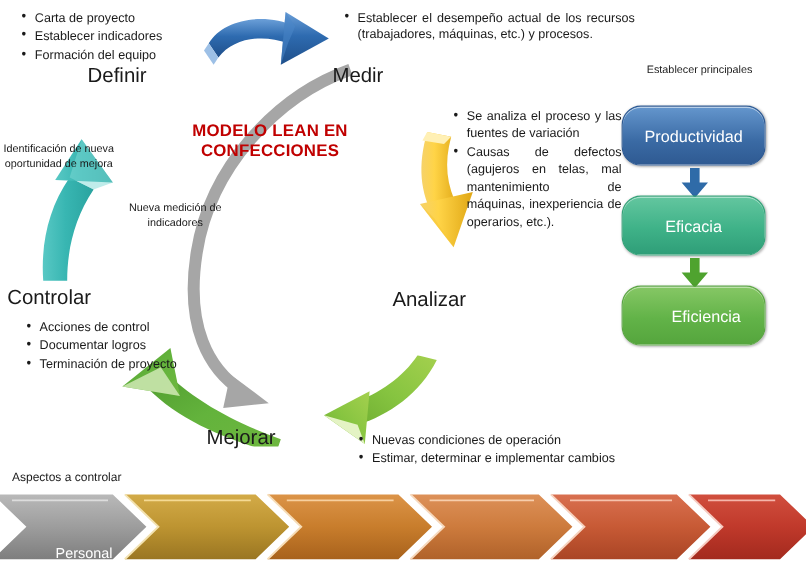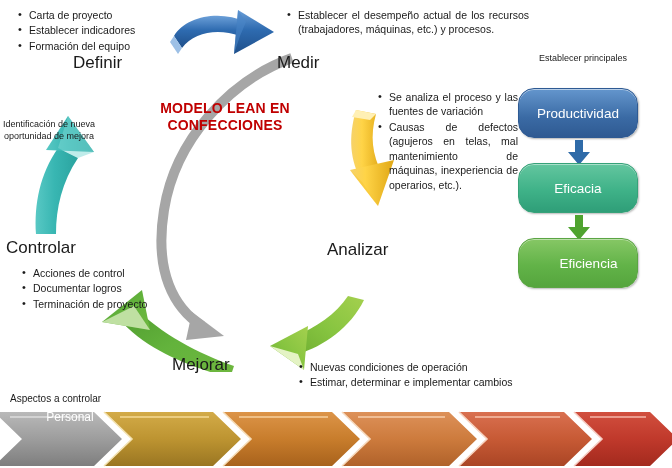--- a/index.html
+++ b/index.html
@@ -86,21 +86,21 @@
     background: linear-gradient(180deg,#86c765 0%,#62b348 55%,#55a53d 100%);
     border: 1px solid #5ba544;
     box-shadow: inset 0 1px 0 rgba(255,255,255,.45), 1px 1px 2px rgba(0,0,0,.28);
     padding-left: 21px;
   }
   .kpi-label { color: #fff; }
   .chev {
     position: relative;
     height: 58px;
     display: flex;
-    align-items: flex-start;
+    align-items: flex-end;
     justify-content: center;
     color: #fff;
     font-size: 12px;
     text-align: center;
     line-height: 1.18;
     box-sizing: border-box;
   }
   .chev span { position: relative; z-index: 3; padding: 0 4px; }
   .aspects-label {
     font-size: 10px;
@@ -198,20 +198,21 @@
     <ul class="bullets justify">
       <li>Establecer el desempeño actual de los recursos (trabajadores, máquinas, etc.) y procesos.</li>
     </ul>
   </div>
   <div class="abs phase-label" style="left:277px; top:53px;">Medir</div>
 
   <div class="abs title-red" style="left:125px; top:100px; width:200px;">MODELO LEAN EN CONFECCIONES</div>
 
   <div class="abs small-note" style="left:2px; top:83px; width:94px;margin-top:36px;">Identificación de nueva oportunidad de mejora</div>
 
+  <div class="abs small-note" style="left:104px; top:168px; width:84px;">Nueva medición de indicadores</div>
 
   <div class="abs" style="left:378px; top:90px; width:140px;">
     <ul class="bullets justify">
       <li>Se analiza el proceso y las fuentes de variación</li>
       <li>Causas de defectos (agujeros en telas, mal mantenimiento de máquinas, inexperiencia de operarios, etc.).</li>
     </ul>
   </div>
   <div class="abs phase-label" style="left:327px; top:240px;">Analizar</div>
 
   <div class="abs small-note" style="left:528px; top:53px; width:110px;">Establecer principales</div>

